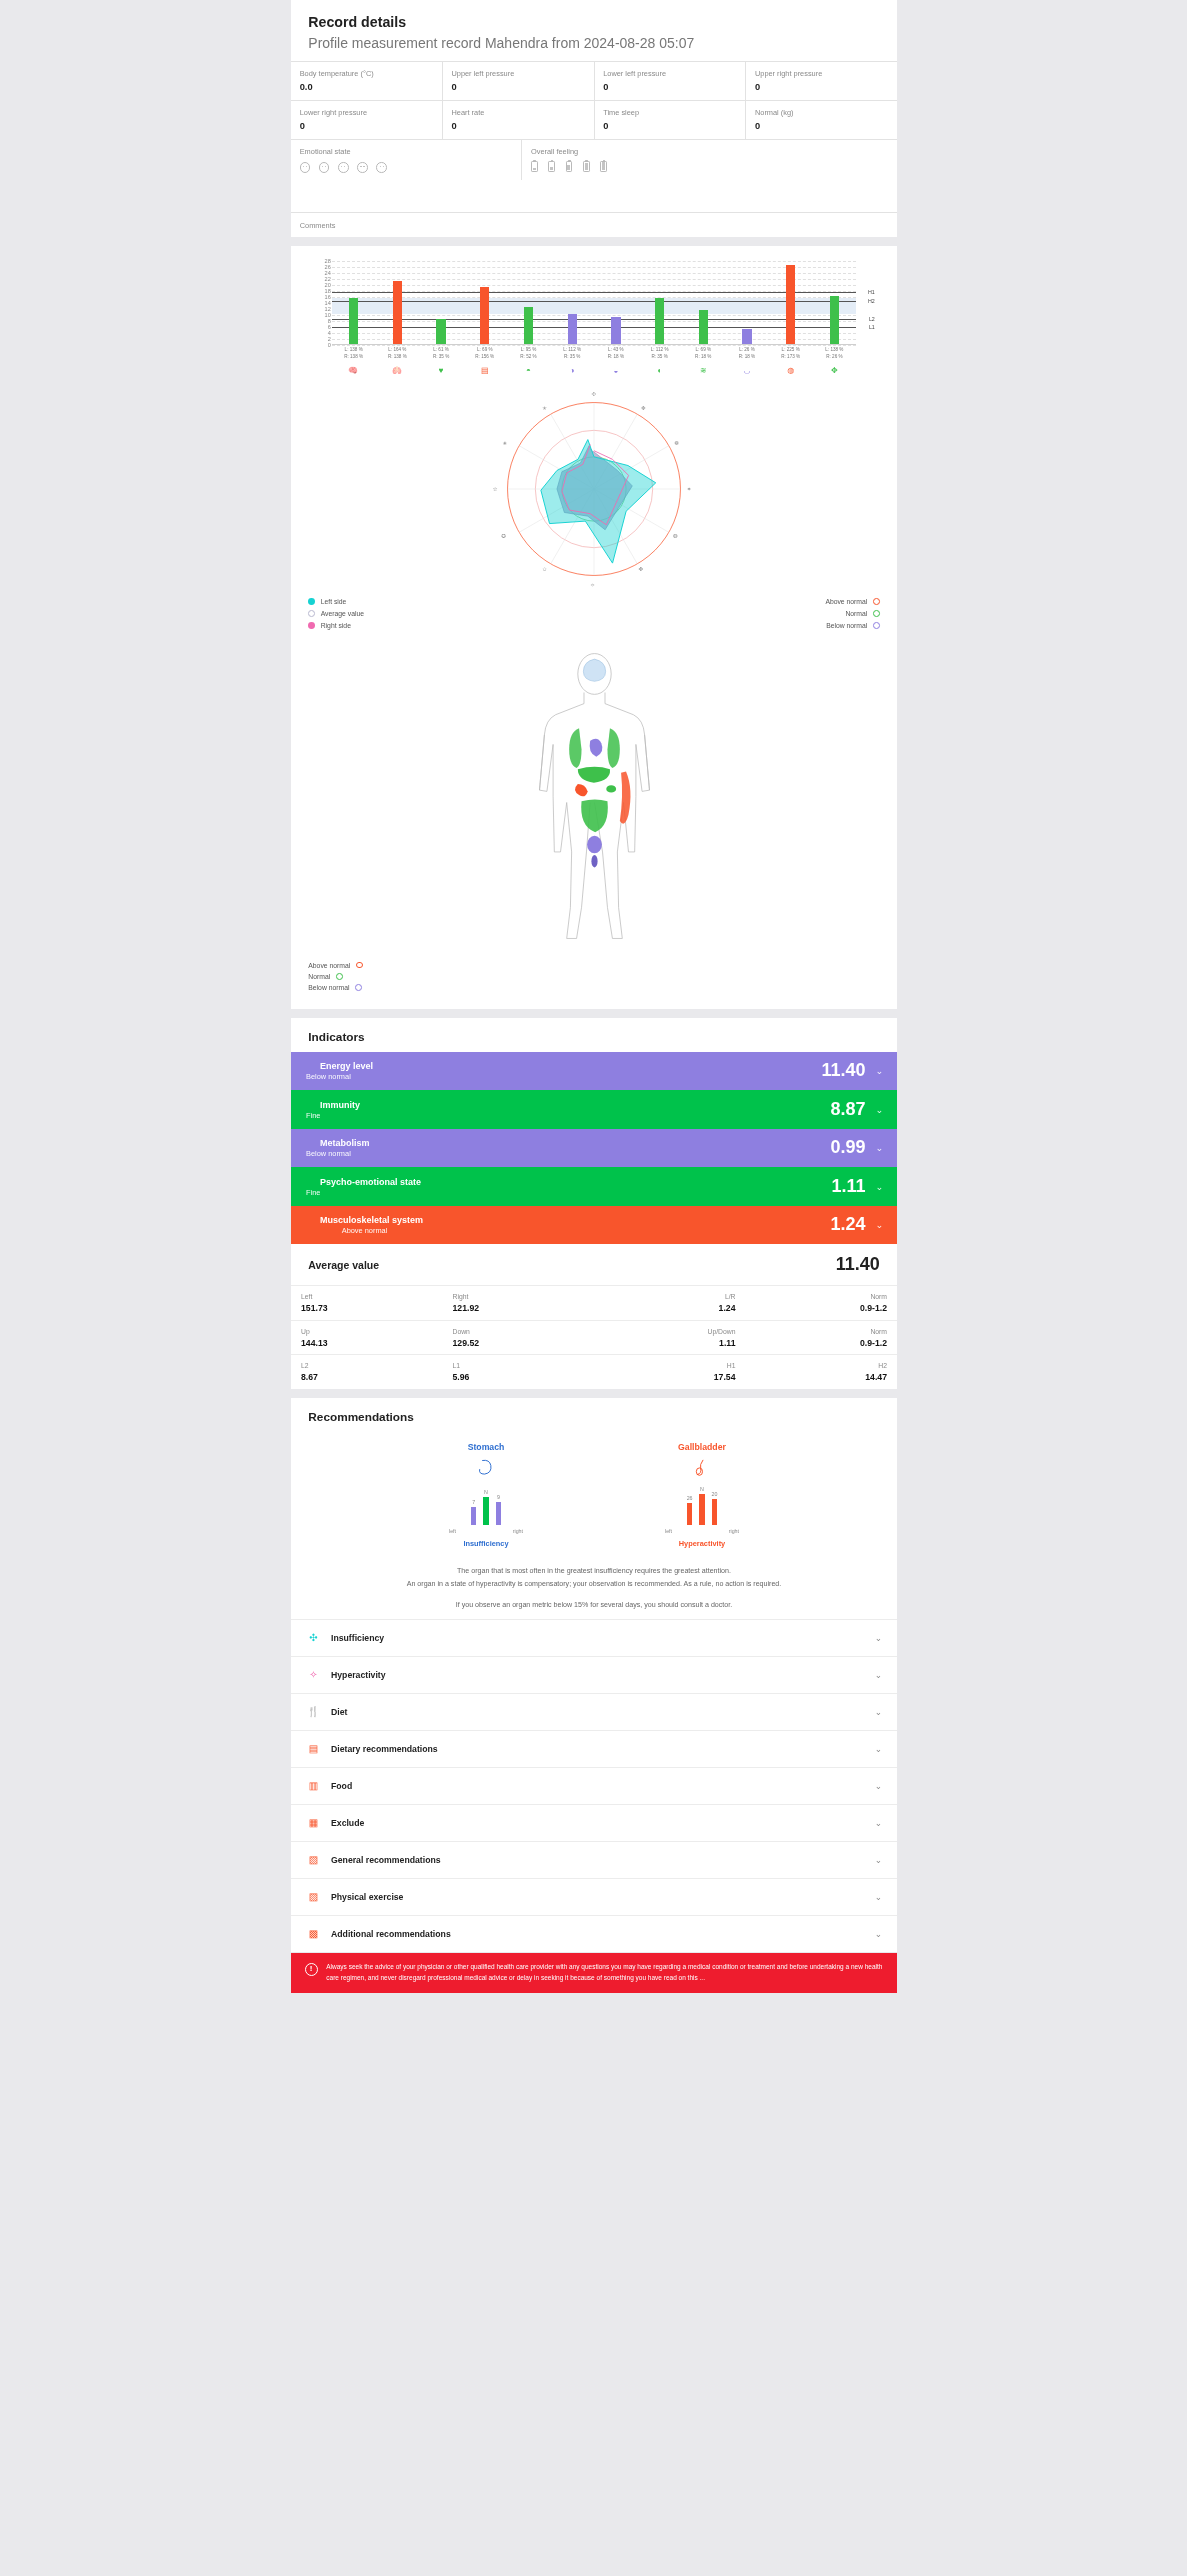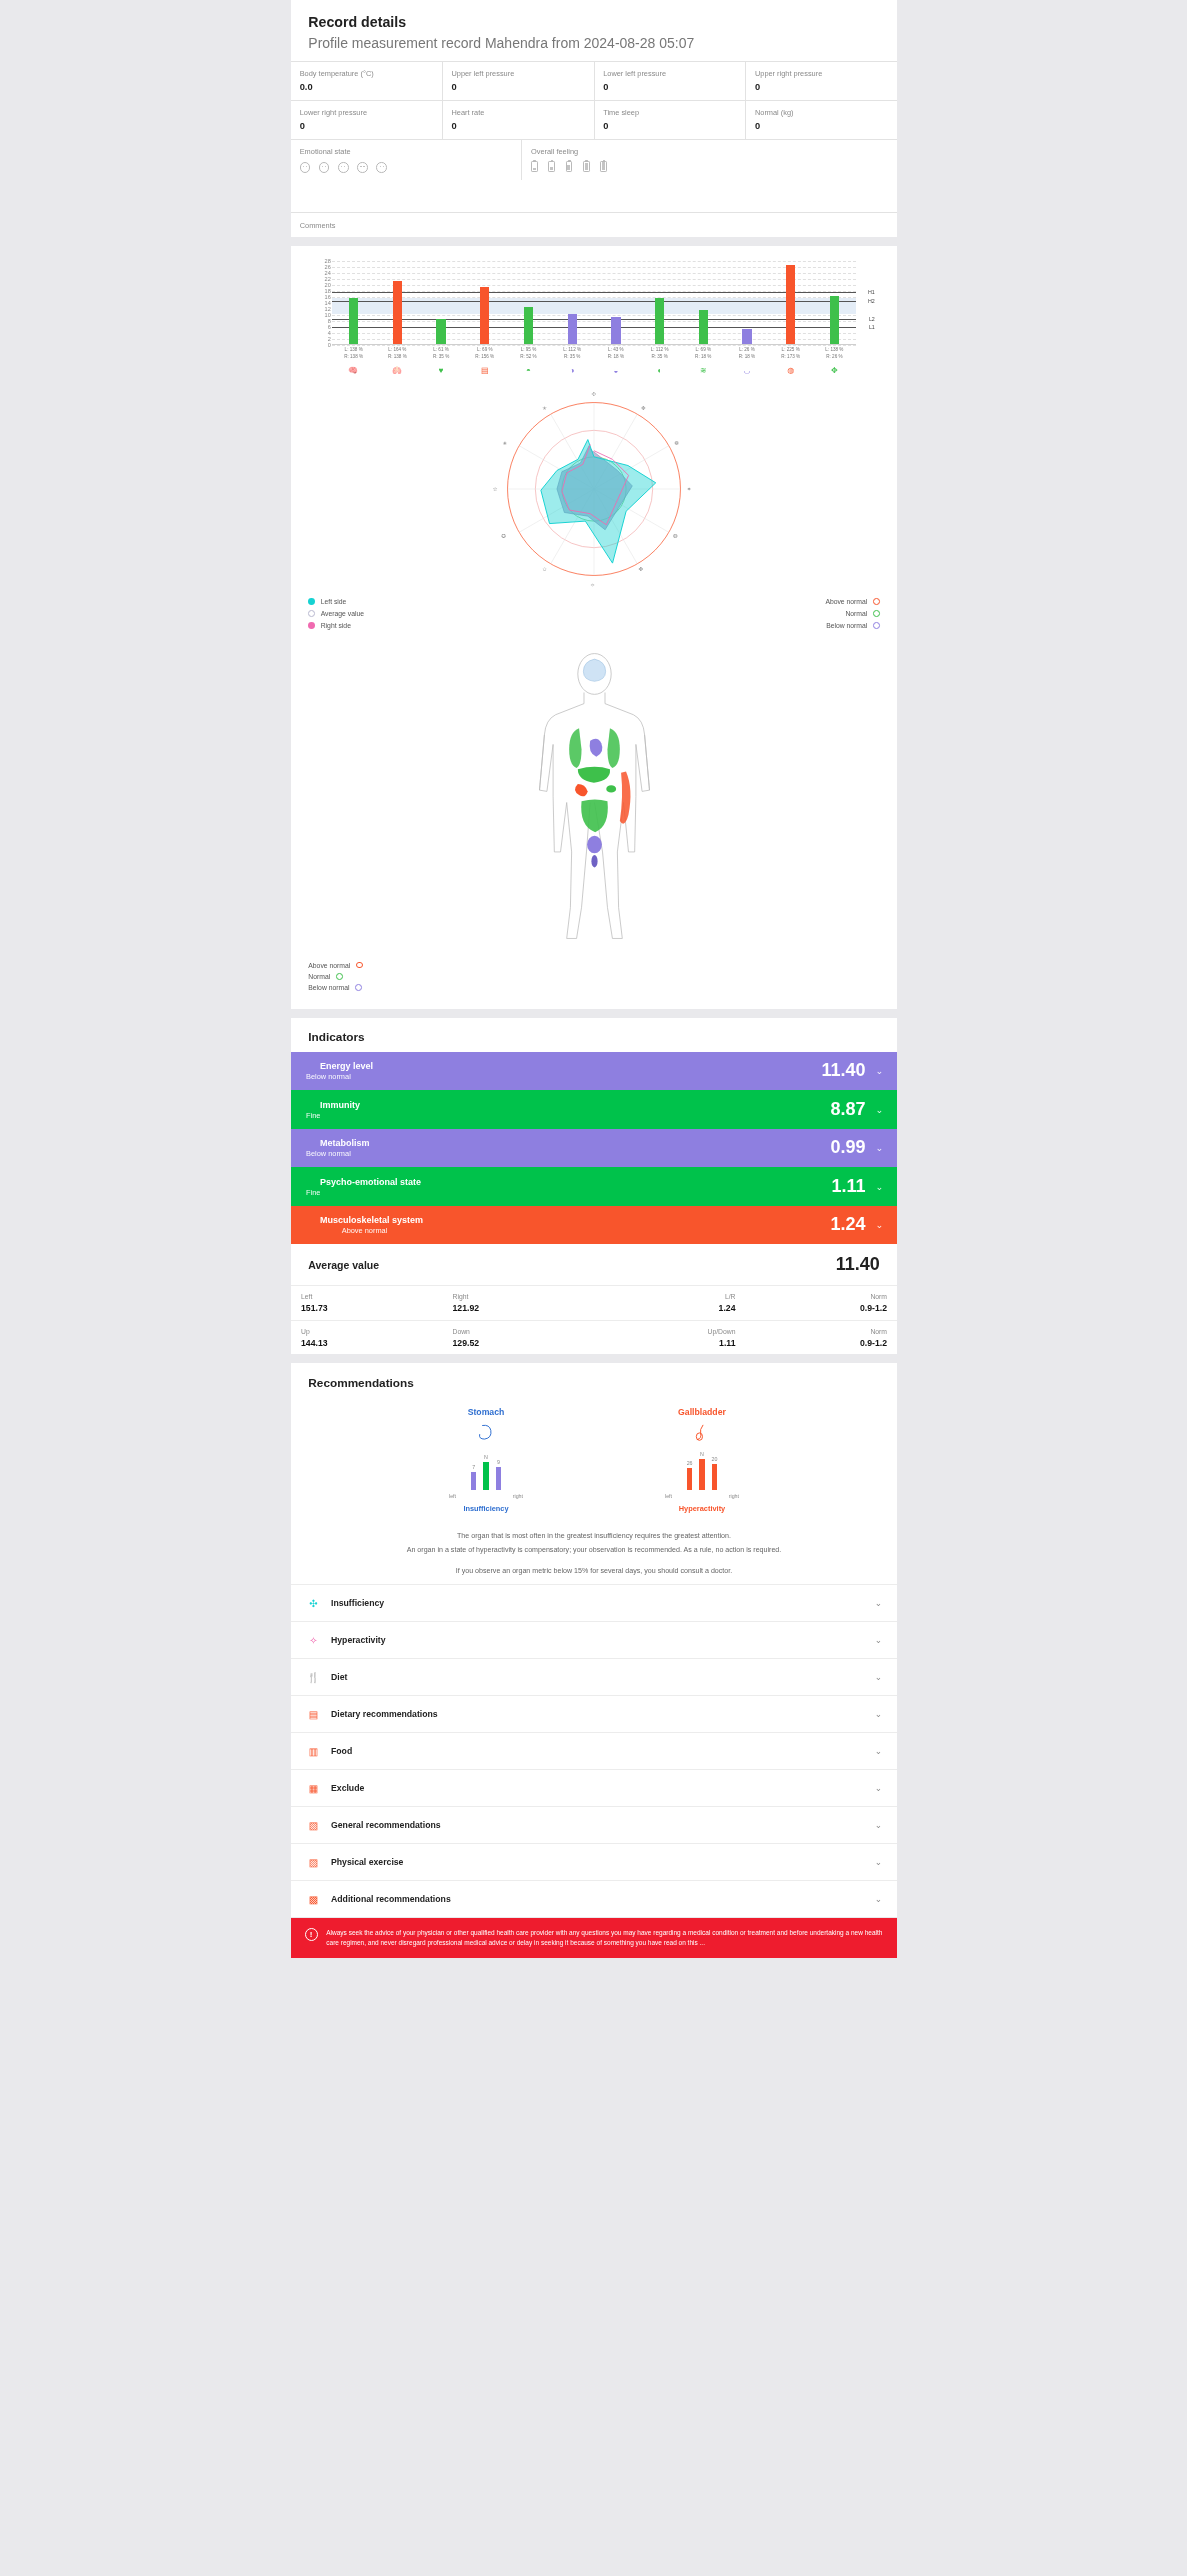--- a/index.html
+++ b/index.html
@@ -586,20 +586,38 @@
           </div>
           <div class="stat-cell right">
             <div class="stat-label">Up/Down</div>
             <div class="stat-value">1.11</div>
           </div>
           <div class="stat-cell right">
             <div class="stat-label">Norm</div>
             <div class="stat-value">0.9-1.2</div>
           </div>
         </div>
+        <div class="stat-row">
+          <div class="stat-cell">
+            <div class="stat-label">L2</div>
+            <div class="stat-value">8.67</div>
+          </div>
+          <div class="stat-cell">
+            <div class="stat-label">L1</div>
+            <div class="stat-value">5.96</div>
+          </div>
+          <div class="stat-cell right">
+            <div class="stat-label">H1</div>
+            <div class="stat-value">17.54</div>
+          </div>
+          <div class="stat-cell right">
+            <div class="stat-label">H2</div>
+            <div class="stat-value">14.47</div>
+          </div>
+        </div>
       </div>
   </div>
 
   <div class="spacer-grey"></div>
 
   <div class="card">
     <div class="sec-title">Recommendations</div>
 
     <div class="rec-cols">
       <div class="rec-col blue">

